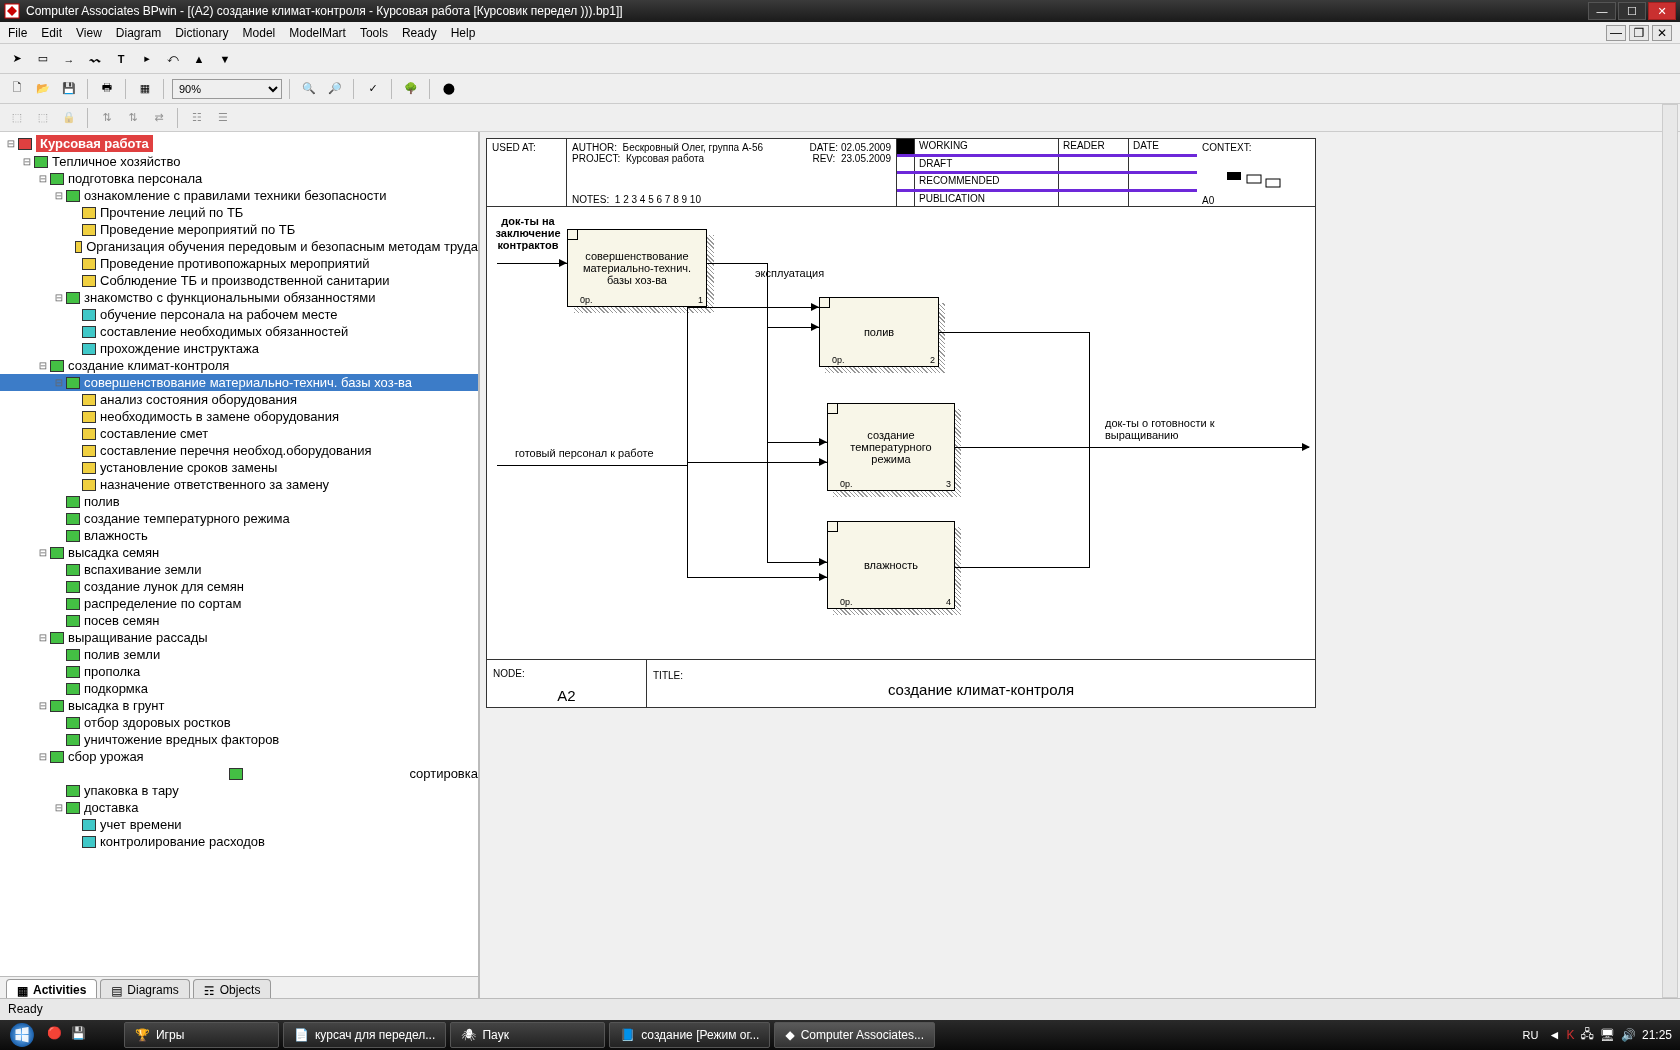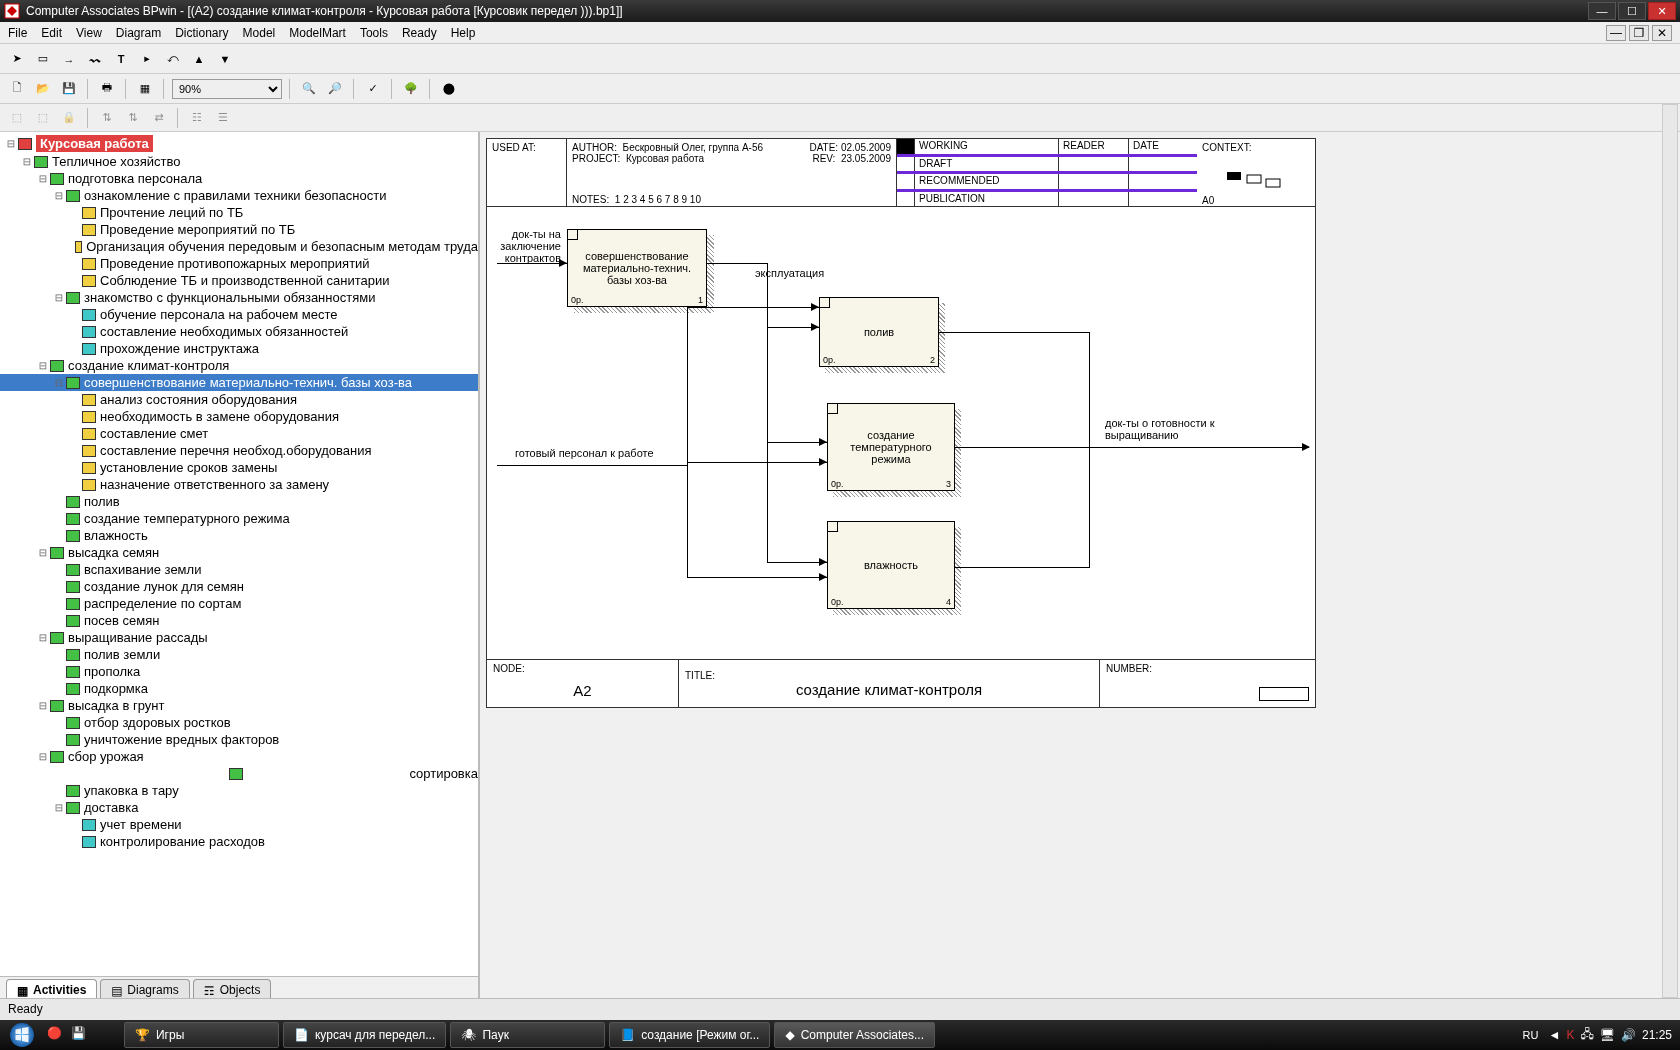--- a/index.html
+++ b/index.html
@@ -127,37 +127,37 @@
 .sc-reader { width: 70px; }
 .sc-date { width: 55px; }
 .hc-context { width: 118px; padding: 3px 5px; }
 .context-mini { margin-top: 18px; }
 .footer-block {
   position: absolute; bottom: 0; left: 0; right: 0; height: 48px;
   border-top: 1px solid #333; display: flex;
 }
 .footer-cell { border-right: 1px solid #333; padding: 3px 6px; display: flex; flex-direction: column; }
 .footer-cell:last-child { border-right: none; }
-.fc-node { width: 192px; }
+.fc-node { width: 160px; justify-content: flex-end; }
 .fc-title { flex: 1; align-items: center; justify-content: center; }
 .fc-number { width: 215px; }
 .fc-label { font-size: 10px; }
 .fc-value { font-size: 15px; text-align: center; margin-top: 8px; }
 .fc-title-value { font-size: 15px; }
 .diagram-body { position: absolute; top: 68px; left: 0; right: 0; bottom: 48px; }
 .activity-box {
   position: absolute; background: #f8f6e8; border: 1px solid #000;
   padding: 4px; font-size: 11px; text-align: center;
   display: flex; align-items: center; justify-content: center;
 }
 .activity-shadow {
   position: absolute; background: repeating-linear-gradient(45deg,#999,#999 1px,#fff 1px,#fff 3px);
 }
 .box-corner-tl { position:absolute; top:0; left:0; width:10px; height:10px; border-right:1px solid #000; border-bottom:1px solid #000; }
-.box-price { position:absolute; bottom:1px; left:3px; font-size:9px; }
+.box-price { position:absolute; bottom:1px; left:12px; font-size:9px; }
 .box-num { position:absolute; bottom:1px; right:3px; font-size:9px; }
 .arrow { position:absolute; background:#000; }
 .arrow-h { height:1px; }
 .arrow-v { width:1px; }
 .arrow-head-r { position:absolute; width:0; height:0; border-top:4px solid transparent; border-bottom:4px solid transparent; border-left:8px solid #000; }
 .dlabel { position:absolute; font-size:11px; }
 .statusbar {
   position: absolute; bottom: 30px; left: 0; right: 0; height: 22px;
   background: #e8e8e8; border-top: 1px solid #bbb; padding: 3px 8px;
   font-size: 12px;
@@ -581,21 +581,21 @@
         </div>
 
         <div class="activity-shadow" style="left:346px; top:320px; width:128px; height:88px;"></div>
         <div class="activity-box" style="left:340px; top:314px; width:128px; height:88px;">
           <div class="box-corner-tl"></div>
           <span>влажность</span>
           <span class="box-price">0р.</span>
           <span class="box-num">4</span>
         </div>
 
-        <div class="dlabel" style="left:8px; top:21px; text-align:right; width:66px;">
+        <div class="dlabel" style="left:8px; top:8px; text-align:center; width:66px;font-weight:bold;">
           <div>док-ты на</div>
             <div>заключение</div>
             <div>контрактов</div>
         </div>
         <div class="dlabel" style="left:268px; top:60px;">эксплуатация</div>
         <div class="dlabel" style="left:28px; top:240px;">готовый персонал к работе</div>
         <div class="dlabel" style="left:618px; top:210px;">
           <div>док-ты о готовности к</div>
             <div>выращиванию</div>
         </div>
@@ -634,24 +634,20 @@
       </div>
 
       <div class="footer-block">
         <div class="footer-cell fc-node">
           <span class="fc-label">NODE:</span>
           <span class="fc-value">A2</span>
         </div>
         <div class="footer-cell fc-title">
           <span class="fc-label" style="align-self:flex-start;">TITLE:</span>
           <span class="fc-title-value">создание климат-контроля</span>
-        </div>
-        <div class="footer-cell fc-number">
-          <span class="fc-label">NUMBER:</span>
-          <div style="position:absolute; right:6px; bottom:6px; width:50px; height:14px; border:1px solid #000;"></div>
         </div>
       </div>
     </div>
   </div>
 </div>
 
 <div class="vscroll"></div>
 
 <div class="statusbar">
   <span>Ready</span>

